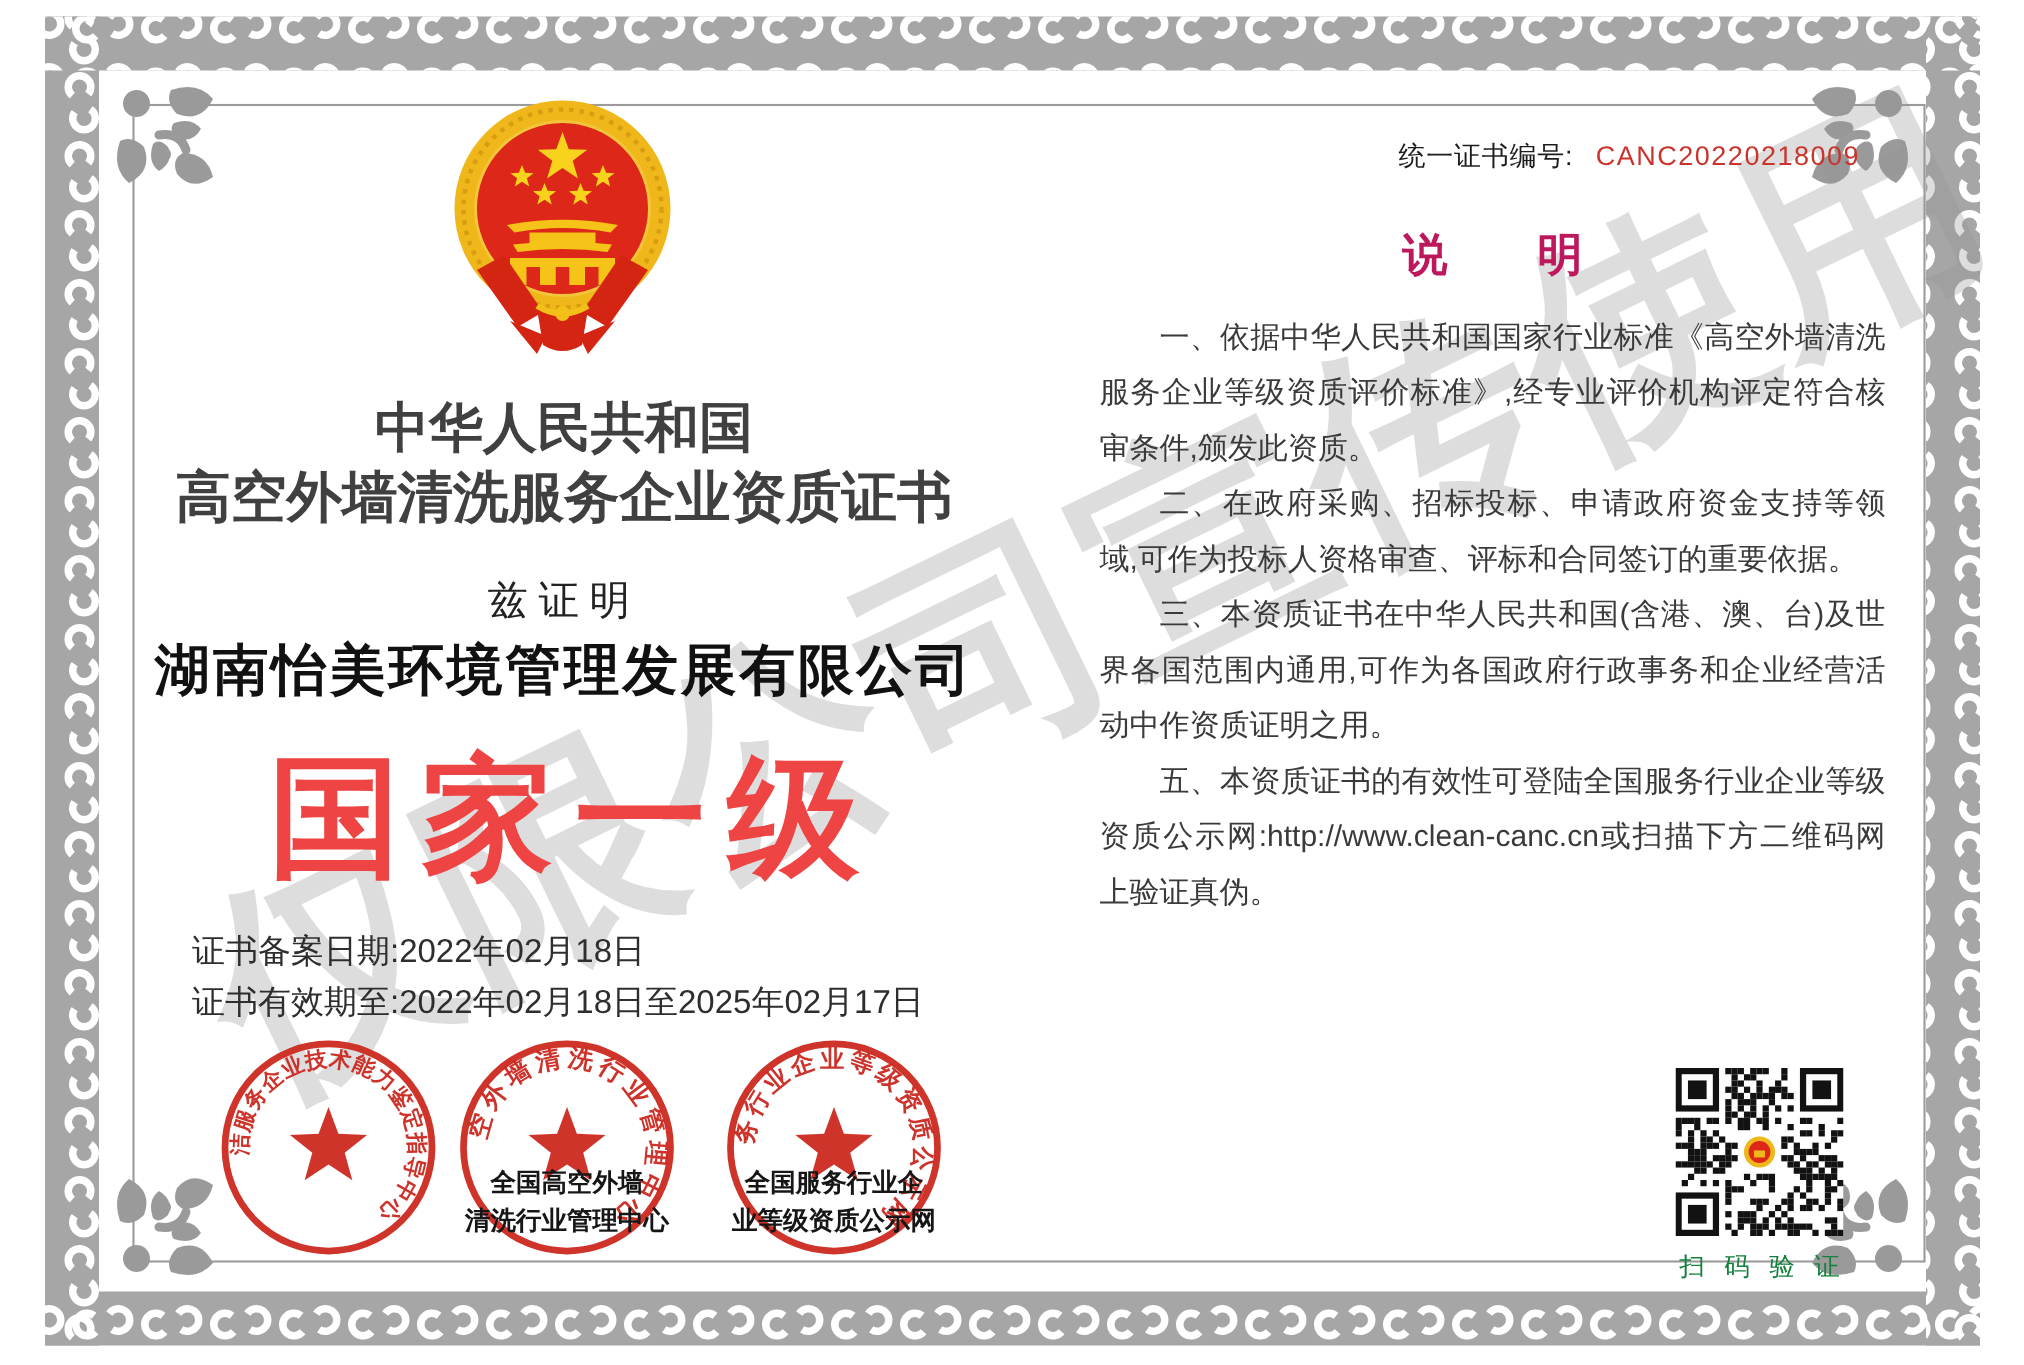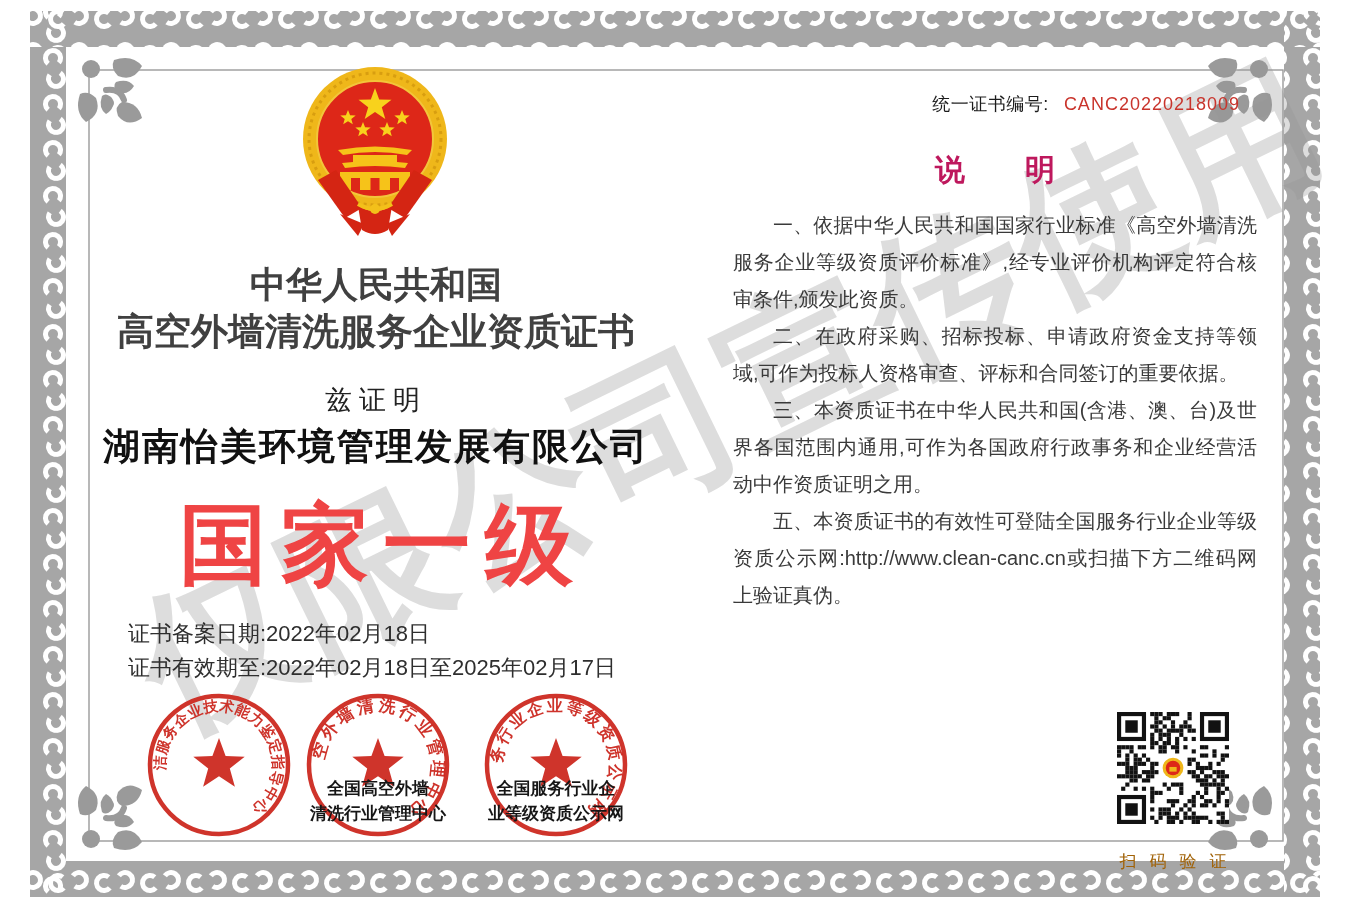--- a/index.html
+++ b/index.html
@@ -24,21 +24,21 @@
          font-family:"Liberation Serif","DejaVu Serif",serif;font-size:88px;font-weight:700;
          color:#ef4444;letter-spacing:14px;padding-left:14px;box-sizing:border-box;}
   .dates{position:absolute;left:128px;top:617px;font-size:22px;color:#2e2e2e;line-height:34px;}
   .instructions{position:absolute;left:733px;top:150px;width:524px;color:#3a3a3a;}
   .instructions h2{margin:0 0 16px 0;text-align:center;font-size:30px;font-weight:700;color:#be185d;}
   .instructions p{margin:0;font-size:20px;line-height:37px;text-indent:2em;text-align:justify;}
   .seal{position:absolute;z-index:4;}
   .seal-label{position:absolute;z-index:5;width:240px;text-align:center;font-size:17px;
               font-weight:700;color:#161616;line-height:25px;}
   .qr-block{position:absolute;left:1103px;top:712px;width:140px;text-align:center;z-index:4;}
-  .qr-caption{margin-top:22px;font-size:17px;color:#a16207;letter-spacing:13px;padding-left:13px;}
+  .qr-caption{margin-top:4px;font-size:17px;color:#15803d;letter-spacing:13px;padding-left:13px;}
 </style>
 </head>
 <body>
 
 <div class="page">
 
   <svg class="frame-svg" width="1349" height="910">
     <defs>
       <g id="curlpair">
         <circle cx="12" cy="19" r="7.5" fill="none" stroke="#ffffff" stroke-width="5" stroke-dasharray="35 13" transform="rotate(40 12 19)"></circle>

